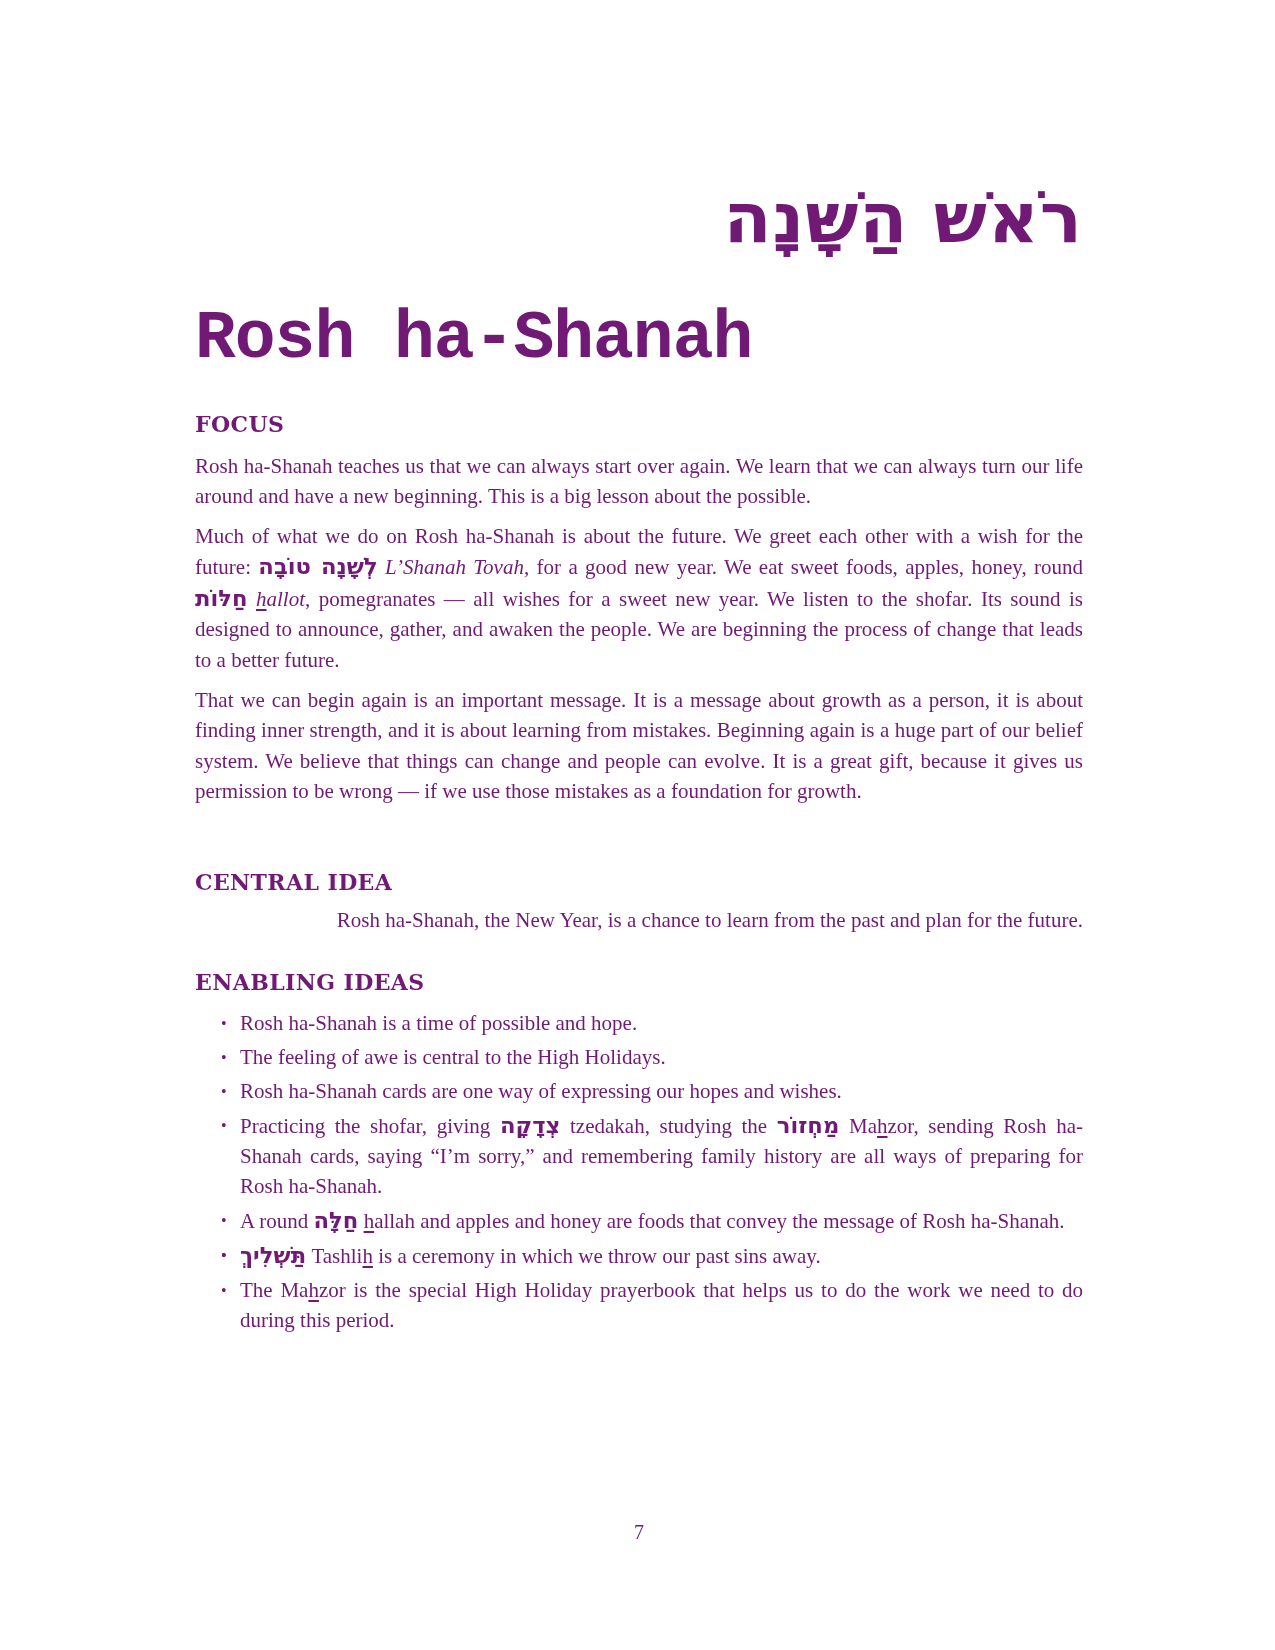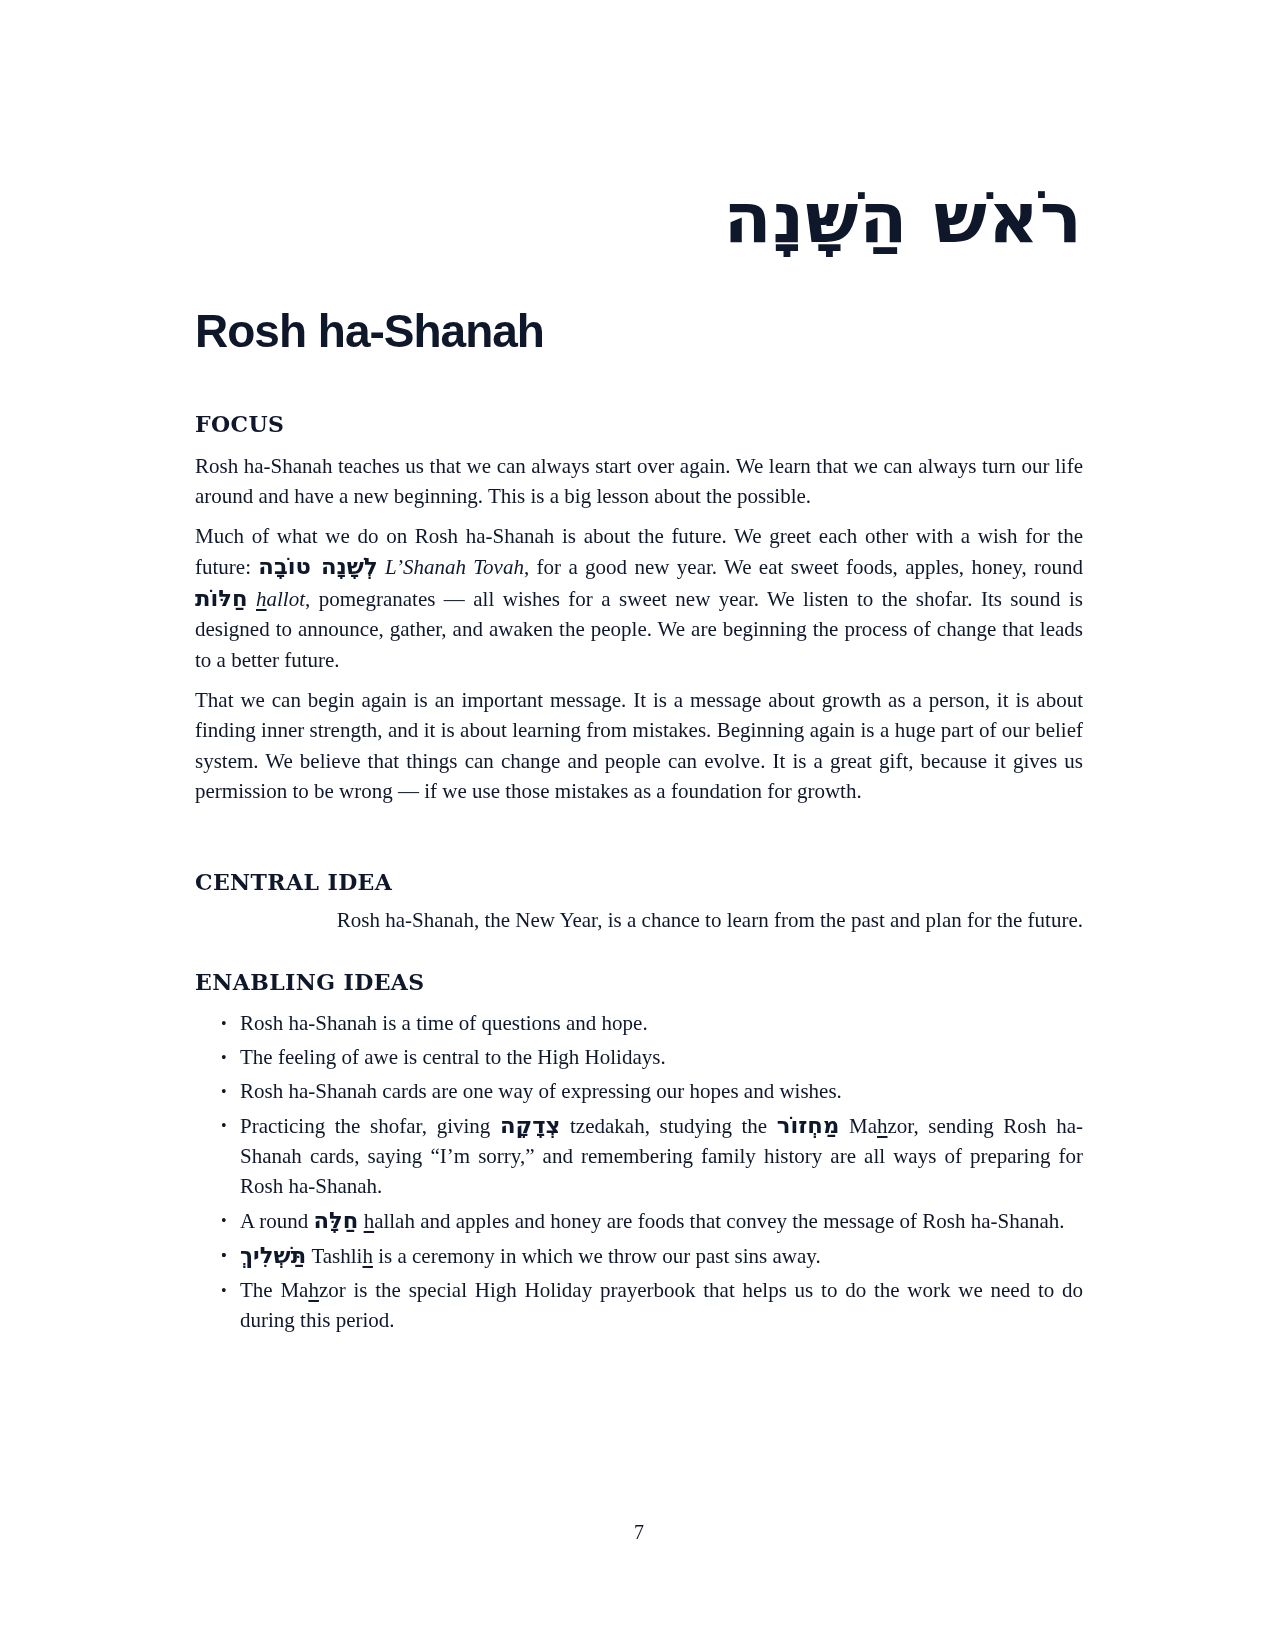--- a/index.html
+++ b/index.html
@@ -1,40 +1,40 @@
 <!DOCTYPE html>
 <html><head>
 <meta charset="utf-8">
 <style>
   html,body { margin:0; padding:0; background:#ffffff; }
   .page {
     position:relative;
     width:1275px; height:1650px;
     background:#ffffff;
-    color:#0f172a;
+    color:#701a75;
     font-family:"Liberation Serif","DejaVu Serif",serif;
     overflow:hidden;
   }
   .content { position:absolute; left:195px; top:0; width:888px; height:100%; }
   .abs { position:absolute; left:0; width:100%; margin:0; }
 
   .hebrew-title {
     top:172px;
     text-align:right;
     font-family:"DejaVu Sans",sans-serif;
     font-weight:700;
     font-size:70px;
     line-height:92px;
     letter-spacing:1px;
   }
   .main-title {
-    top:296px;
-    font-family:Liberation Sans, sans-serif;
+    top:304px;
+    font-family:Liberation Mono, monospace;
     font-weight:700;
-    font-size:46px;
+    font-size:68px;
     line-height:70px;
     letter-spacing:-1px;
   }
   .section-heading {
     font-family:"DejaVu Serif","Liberation Serif",serif;
     font-weight:700;
     font-size:22px;
     line-height:26px;
     letter-spacing:0.4px;
   }
@@ -100,21 +100,21 @@
     <p class="abs body-text p3">That we can begin again is an important message. It is a message about growth as a person, it is about finding inner strength, and it is about learning from mistakes. Beginning again is a huge part of our belief system. We believe that things can change and people can evolve. It is a great gift, because it gives us permission to be wrong — if we use those mistakes as a foundation for growth.</p>
 
     <h2 class="abs section-heading h-central">CENTRAL IDEA</h2>
     <p class="abs body-text central-text">Rosh ha-Shanah, the New Year, is a chance to learn from the past and plan for the future.</p>
 
     <h2 class="abs section-heading h-enable">ENABLING IDEAS</h2>
 
     <ul class="abs bullet-list">
       <li>
         <span class="bullet">•</span>
-        <span><span>Rosh ha-Shanah is a time of questions and hope.</span></span>
+        <span><span>Rosh ha-Shanah is a time of possible and hope.</span></span>
       </li>
       <li>
         <span class="bullet">•</span>
         <span><span>The feeling of awe is central to the High Holidays.</span></span>
       </li>
       <li>
         <span class="bullet">•</span>
         <span><span>Rosh ha-Shanah cards are one way of expressing our hopes and wishes.</span></span>
       </li>
       <li>

